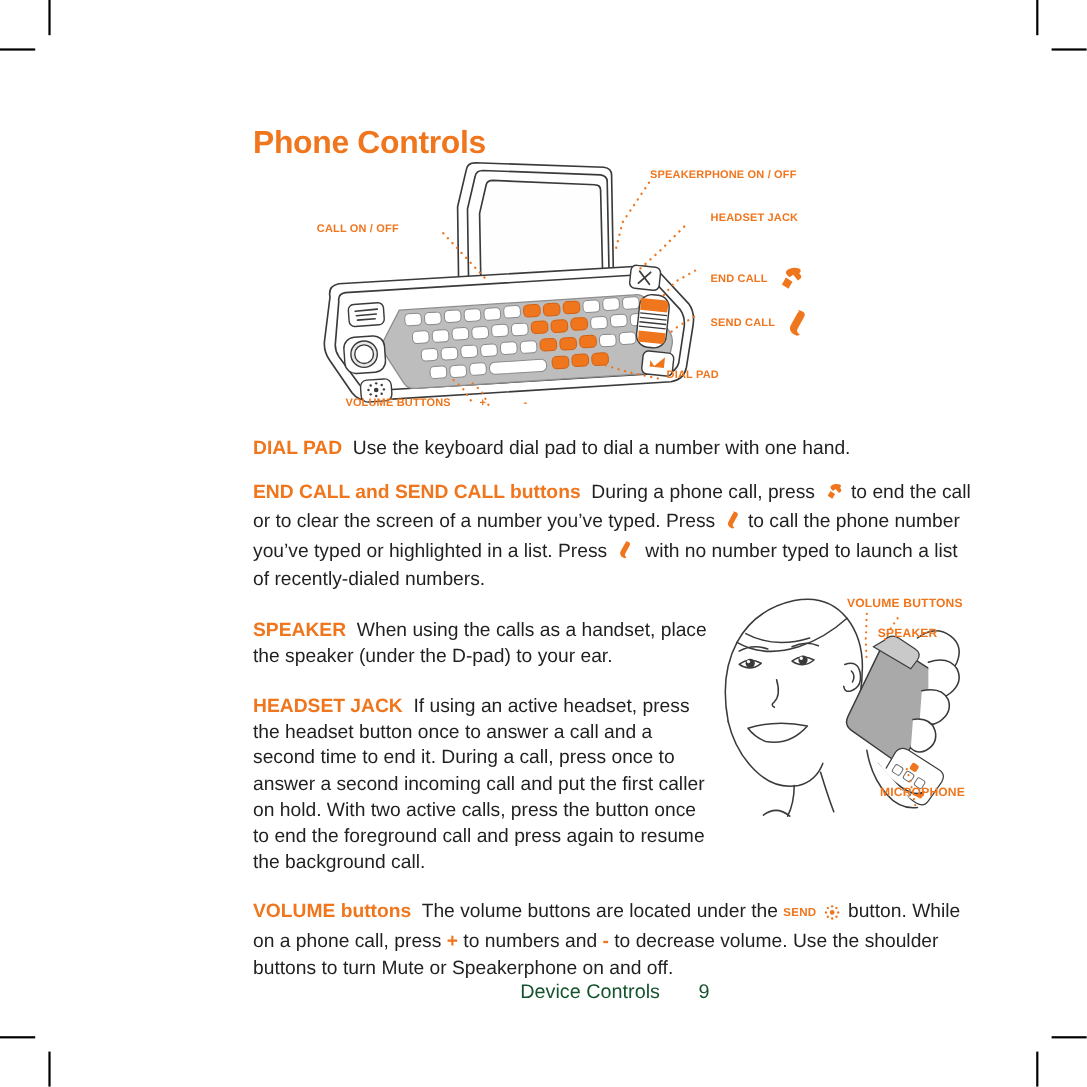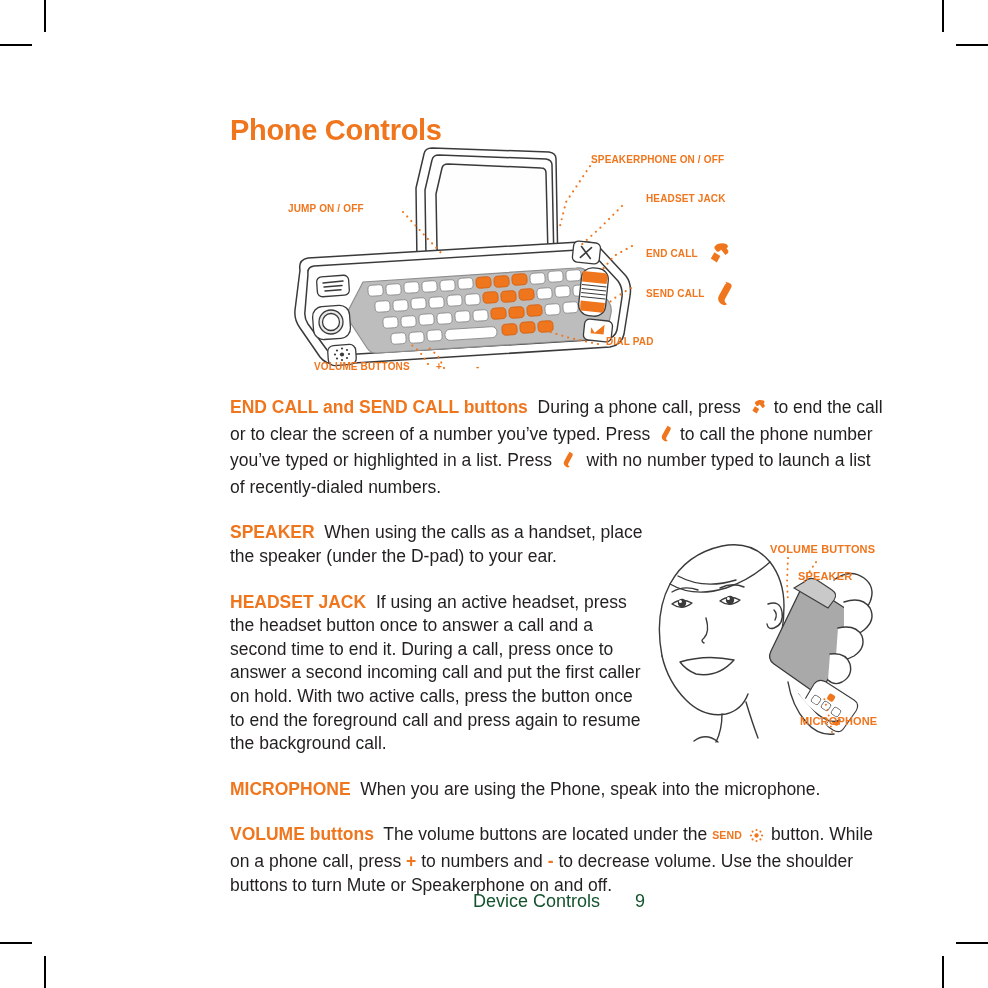--- a/index.html
+++ b/index.html
@@ -329,36 +329,40 @@
           <path d="M17.8 1.8c1.8 1 2.4 3.2 1.4 4.9l-6.4 11.2c-.9 1.6-.5 3.6 1 4.7l1.2.9-1.9.7-1.9-1.5c-2-1.6-2.5-4.4-1.2-6.7L14.9 4.3c.7-1.2.4-2.7-.7-3.5z" fill="#f0761e"></path>
         </svg>
       </span>
     </div>
 
     <div class="callout" style="left:378px; top:194px;">
       <span>DIAL PAD</span>
     </div>
 
     <div class="callout" style="left:60px; top:61px;">
-      <span>JUMP ON / OFF</span>
+      <span>CALL ON / OFF</span>
     </div>
 
     <div class="callout" style="left:86px; top:219px;">
       <span>VOLUME BUTTONS</span>
     </div>
     <div class="callout" style="left:208px; top:219px;">
       <span>+</span>
     </div>
     <div class="callout" style="left:248px; top:219px;">
       <span>-</span>
     </div>
   </div>
 
   <div class="body-col" style="top:396px;">
 
+    <p class="para">
+      <span class="lead">DIAL PAD</span>&nbsp;
+      <span>Use the keyboard dial pad to dial a number with one hand.</span>
+    </p>
 
     <p class="para">
       <span class="lead">END CALL and SEND CALL buttons</span>&nbsp;
       <span>During a phone call, press</span>
       <span class="inline-ic">
         <svg width="19" height="17" viewBox="0 0 26 24">
           <g fill="#f0761e">
             <path d="M21.6 2.2c-3.6-1.5-8.4-1.1-11.3 1.6-1 .9-1.1 2.3-.4 3.3l1.4 1.9c.6.8 1.8 1 2.6.4l2.3-1.6 4.1 5.2 2.2-1.6c1-.7 1.2-2.1.5-3.1l-1.4-2c1-.6 1.5-1.6 1.2-2.6-.2-.6-.6-1.1-1.2-1.5z"></path>
             <path d="M9.4 10.3 L15.4 14.1 L11.8 20.4 L5.8 16.6 Z"></path>
           </g>
@@ -384,24 +388,20 @@
     <p class="para narrow" style="margin-top:22px;">
       <span class="lead">SPEAKER</span>&nbsp;
       <span>When using the calls as a handset, place the speaker (under the D-pad) to your ear.</span>
     </p>
 
     <p class="para narrow" style="margin-top:22px;">
       <span class="lead">HEADSET JACK</span>&nbsp;
       <span>If using an active headset, press the headset button once to answer a call and a second time to end it. During a call, press once to answer a second incoming call and put the first caller on hold. With two active calls, press the button once to end the foreground call and press again to resume the background call.</span>
     </p>
 
-    <p class="para" style="margin-top:22px;">
-      <span class="lead">MICROPHONE</span>&nbsp;
-      <span>When you are using the Phone, speak into the microphone.</span>
-    </p>
 
     <p class="para" style="margin-top:22px;">
       <span class="lead">VOLUME buttons</span>&nbsp;
       <span>The volume buttons are located under the</span>
       <span class="jump-tag">SEND</span>
       <span class="inline-ic">
         <svg width="15" height="15" viewBox="0 0 16 16">
           <g fill="#f0761e">
             <circle cx="8" cy="2.1" r="1.15"></circle>
               <circle cx="12.2" cy="3.8" r="1.15"></circle>

